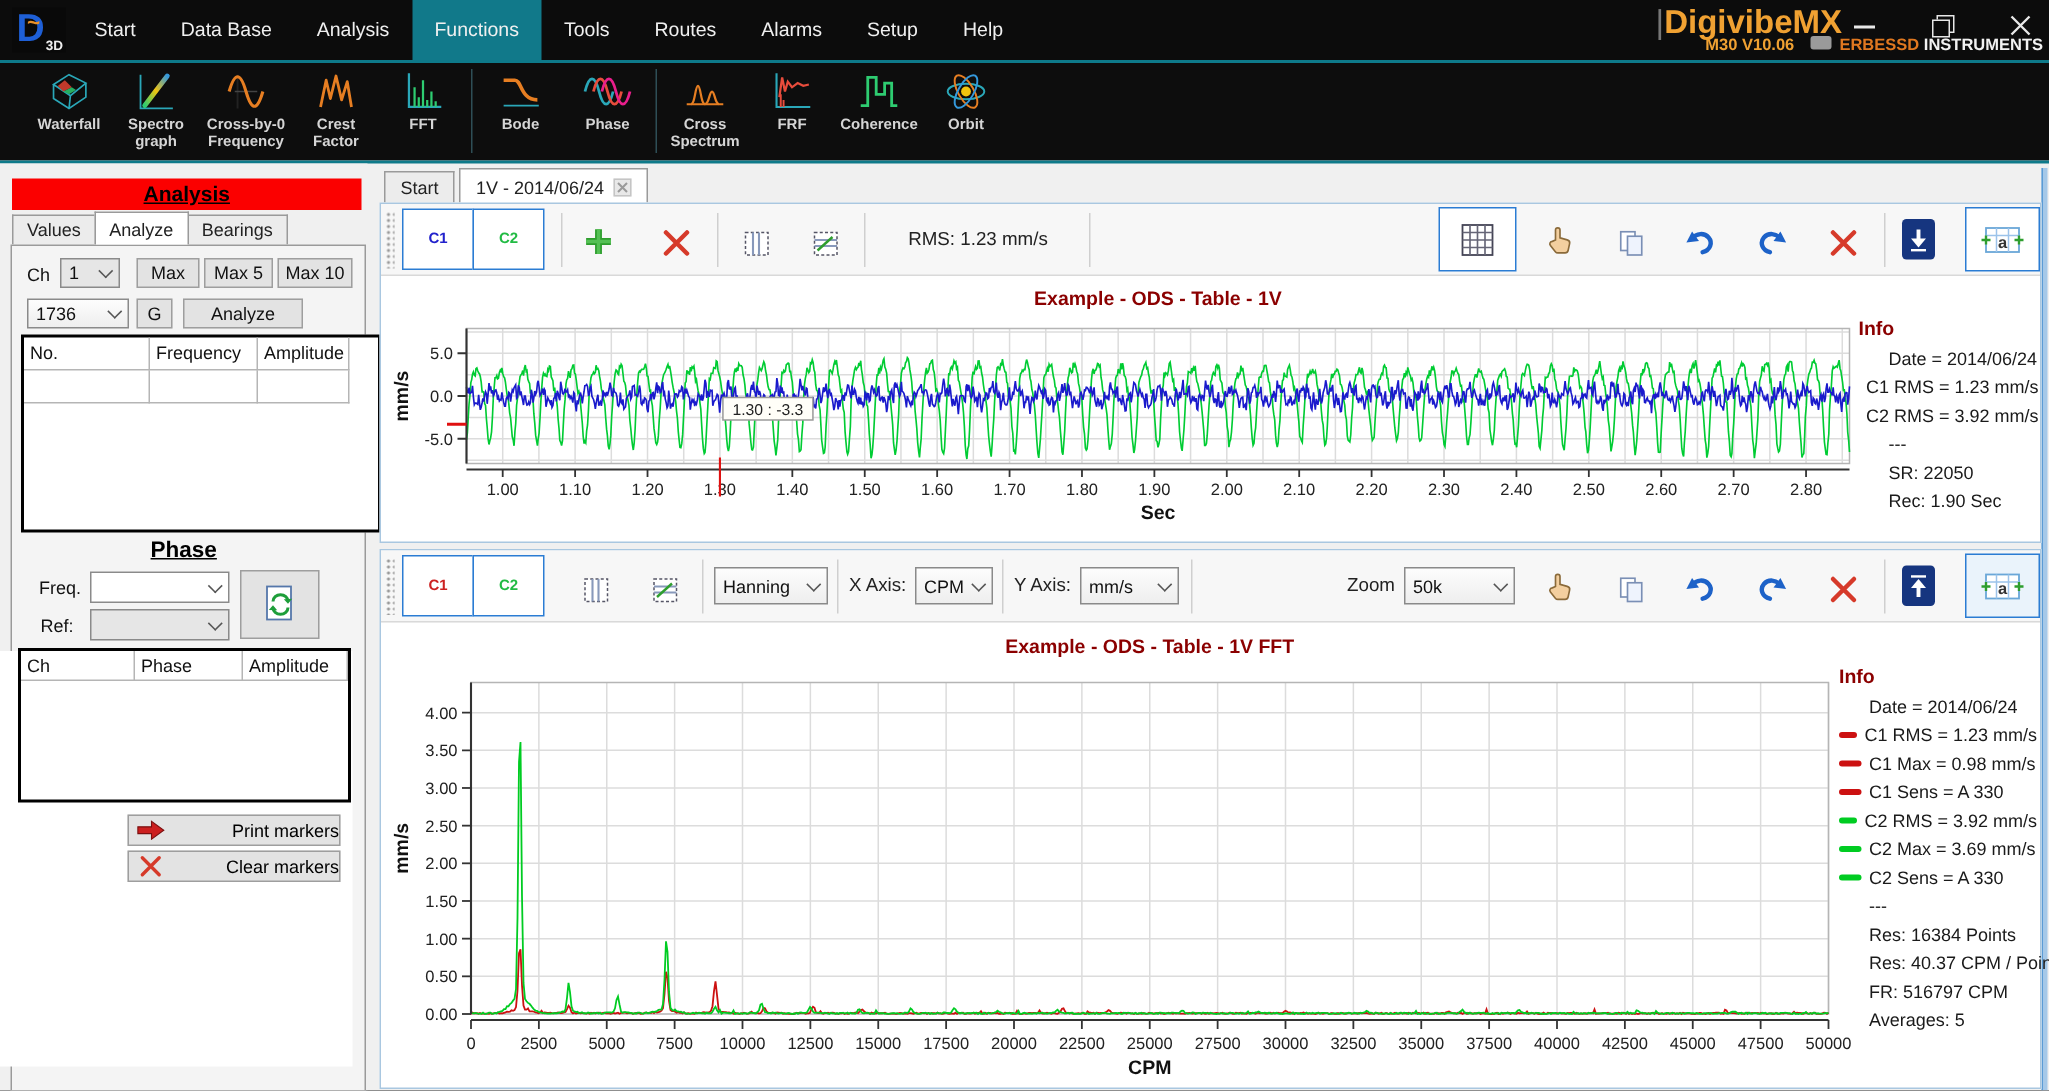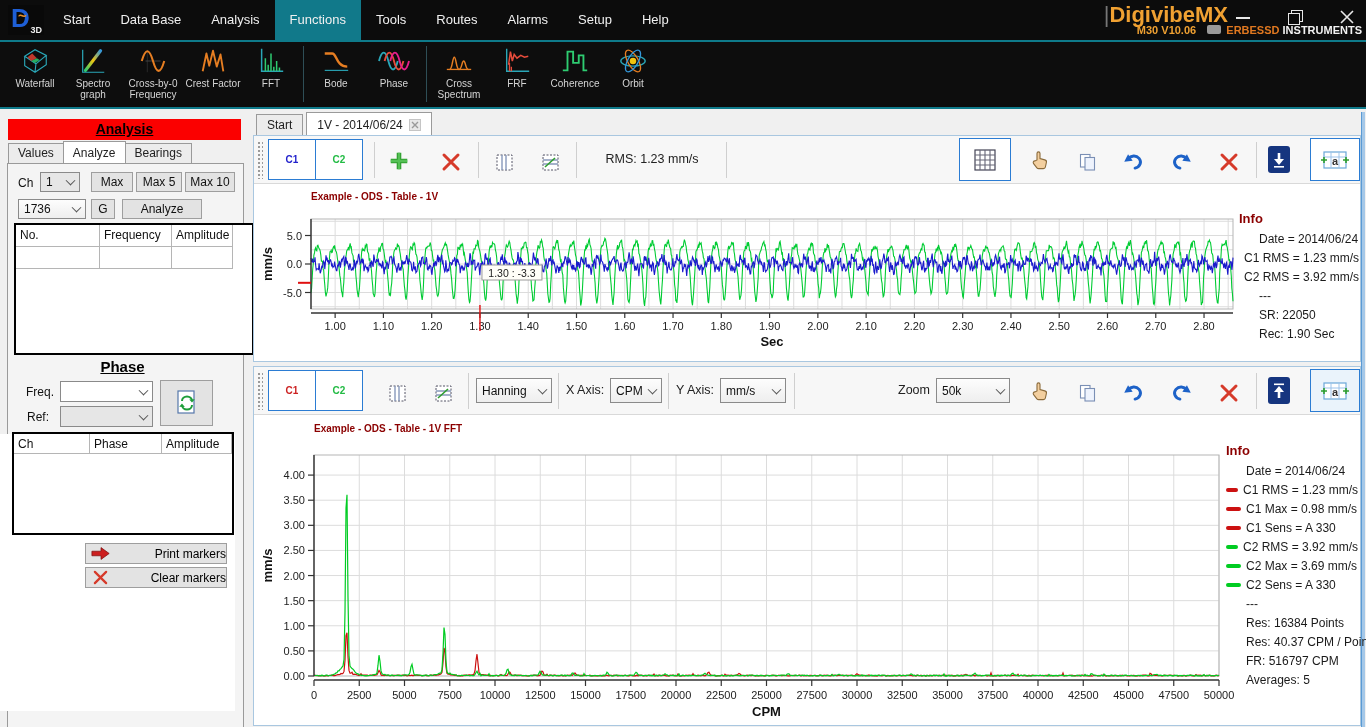--- a/index.html
+++ b/index.html
@@ -24,21 +24,21 @@
   #ver-row .ins{color:#f2f2f2;}
   #brandicon{display:inline-block;width:14px;height:9px;background:#9a9a9a;border-radius:2px;margin-right:2px;}
   #winbtns{position:absolute;right:10px;top:8px;display:flex;gap:34px;}
   .winbtn{width:18px;height:18px;position:relative;cursor:default;}
   #btn-min:after{content:"";position:absolute;left:2px;top:9px;width:14px;height:2px;background:#e8e8e8;}
   #btn-restore:before{content:"";position:absolute;left:5px;top:2px;width:10px;height:10px;border:1.5px solid #e8e8e8;}
   #btn-restore:after{content:"";position:absolute;left:2px;top:5px;width:10px;height:10px;border:1.5px solid #e8e8e8;background:#0c0c0c;}
 
   
   #teal-line-1{position:absolute;left:0;top:40px;width:1366px;height:2px;background:#0e7a8a;}
-  #ribbon{position:absolute;left:0;top:42px;width:1366px;height:65px;background:#0d0d0d;display:flex;align-items:flex-start;padding-left:6px;}
+  #ribbon{position:absolute;left:0;top:42px;width:1366px;height:65px;background:#0d0d0d;display:flex;align-items:flex-start;padding-left:17px;font-weight:bold;}
   #teal-line-2{position:absolute;left:0;top:107px;width:1366px;height:2px;background:#0e7a8a;}
   .rib-item{width:58px;padding-top:3px;display:flex;flex-direction:column;align-items:center;cursor:default;}
   .rib-item.wide{width:62px;}
   .rib-icon{height:32px;display:flex;align-items:center;justify-content:center;}
   .rib-label{font-size:10px;line-height:11px;color:#d5d5d5;text-align:center;margin-top:1px;}
   .rib-sep{width:1px;height:56px;background:#2e4e56;margin:4px 3px 0 3px;}
 
   
   #left-panel{position:absolute;left:0;top:109px;width:245px;height:618px;background:#f0f0f0;}
   #lp-banner{position:absolute;left:8px;top:10px;width:233px;height:21px;background:#fb0000;text-align:center;}
@@ -71,21 +71,21 @@
 
   .cht-toolbar{position:absolute;left:0;top:0;width:1106px;height:48px;background:#f7f7f7;border-bottom:1px solid #d9d9d9;}
   .dots{position:absolute;left:3px;top:5px;width:6px;height:38px;background-image:radial-gradient(#9a9a9a 1px,transparent 1.1px);background-size:4px 4px;}
   .tb-sep{position:absolute;top:6px;width:1px;height:36px;background:#cfcfcf;}
   .ch-btn{position:absolute;top:3px;width:48px;height:41px;background:#fff;border:1px solid #2b7cd3;font-size:10px;font-weight:bold;display:flex;align-items:center;justify-content:center;cursor:default;}
   .tb-ico{position:absolute;width:26px;height:26px;display:flex;align-items:center;justify-content:center;cursor:default;}
   .tb-box{position:absolute;border:1px solid #2b7cd3;background:#fff;display:flex;align-items:center;justify-content:center;cursor:default;}
   .tb-label{position:absolute;font-size:12.5px;color:#222;}
   .dark-btn{position:absolute;width:22px;height:27px;background:#16357f;border-radius:3px;display:flex;align-items:center;justify-content:center;cursor:default;}
 
-  .cht-title{position:absolute;text-align:left;font-size:10px;font-weight:bold;color:#8b0000;}
+  .cht-title{position:absolute;text-align:center;font-size:13px;font-weight:bold;color:#8b0000;}
   .info-panel{position:absolute;font-size:12px;color:#1a1a1a;}
   .info-head{font-size:13px;font-weight:bold;color:#8b0000;margin-bottom:3px;}
   .info-line{display:flex;align-items:center;height:19px;white-space:nowrap;}
   .info-line .sw{width:15px;height:4px;border-radius:2px;margin-right:5px;margin-left:-20px;}
   .info-body{padding-left:20px;}
 </style>
 </head>
 <body>
 
 <div id="root">

